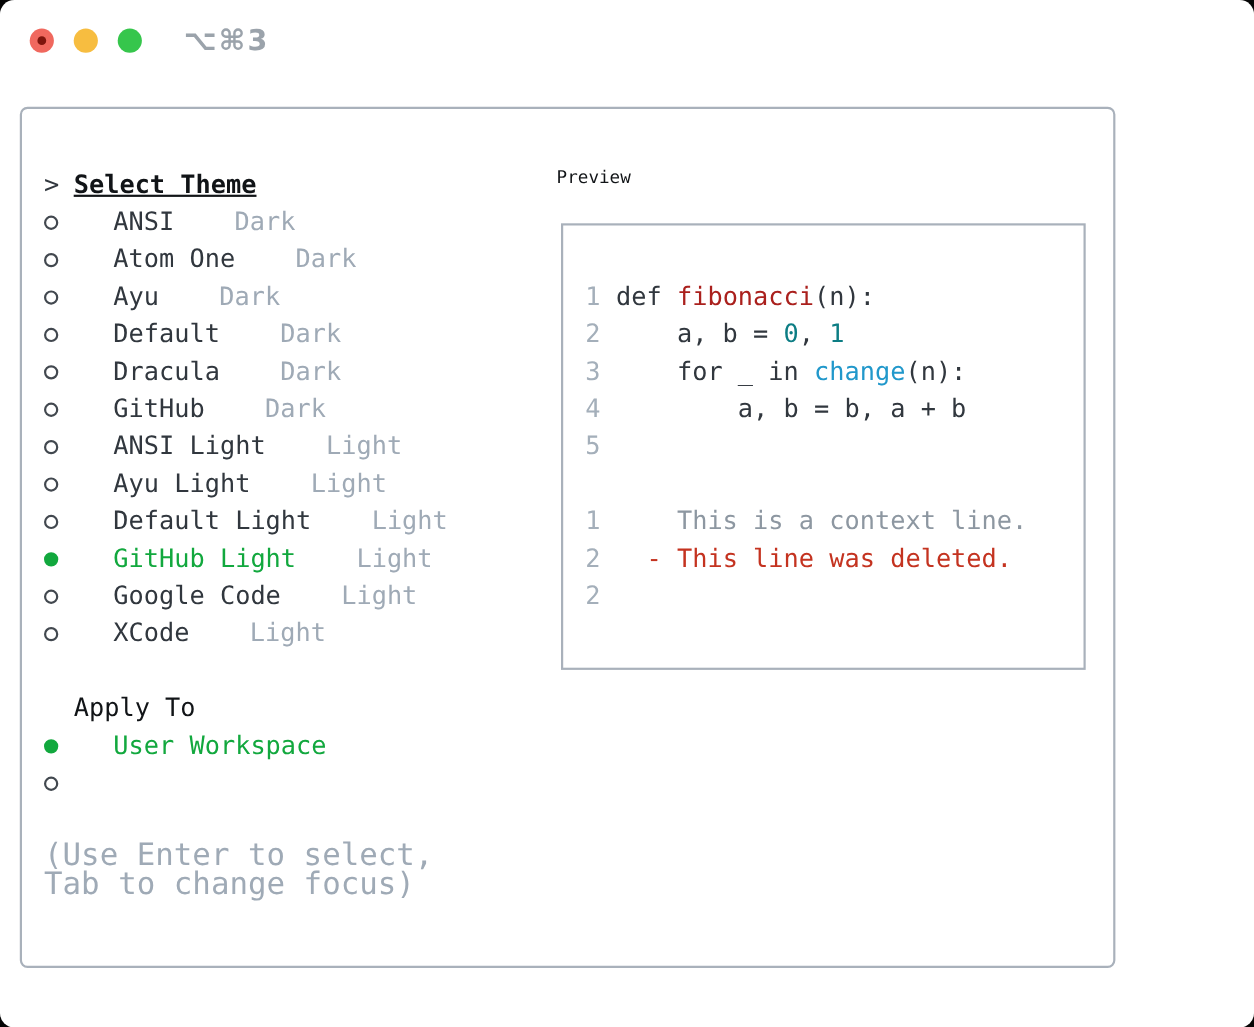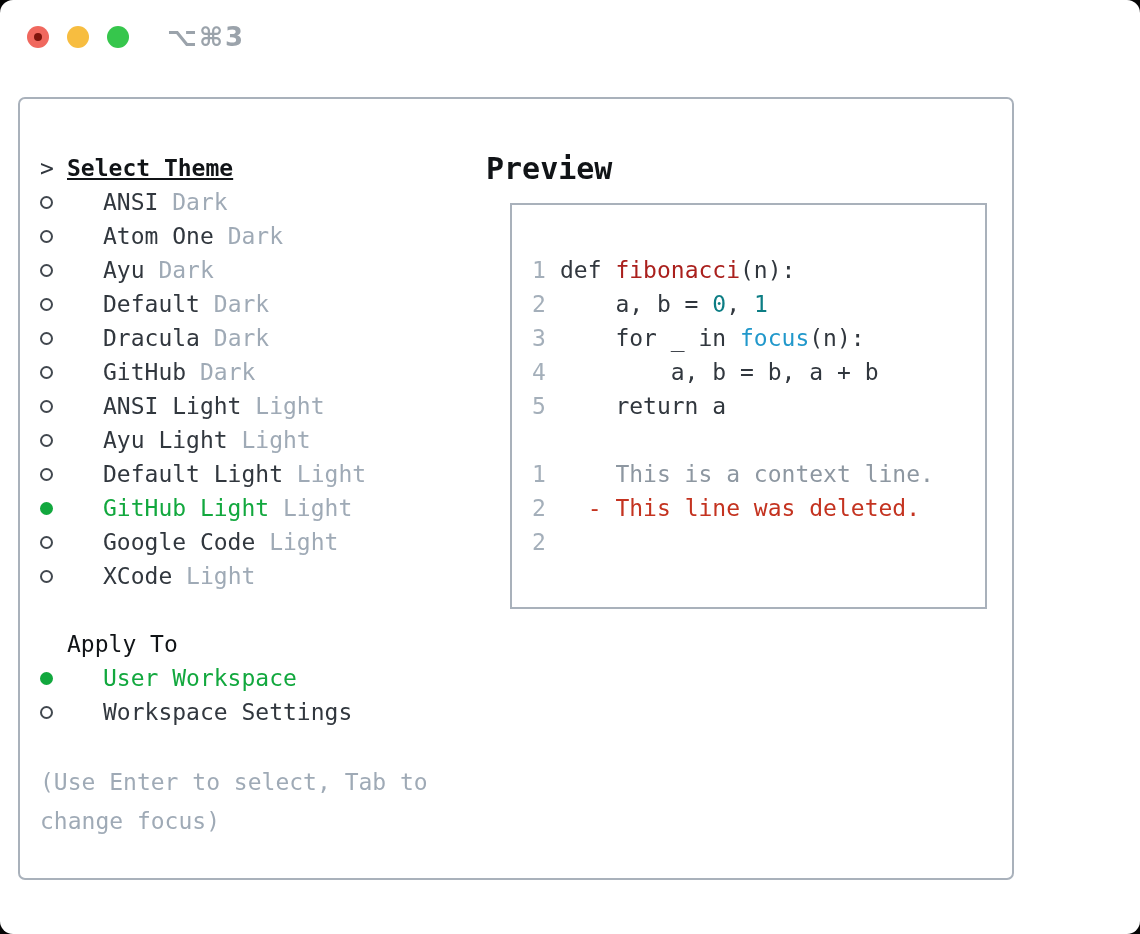--- a/index.html
+++ b/index.html
@@ -49,25 +49,25 @@
   .left{position:absolute;left:20px;top:52px;width:440px;font-size:23px;color:var(--c-ink);}
   .row{height:34px;display:flex;align-items:center;white-space:pre;}
   .gut{width:27px;flex:0 0 27px;display:flex;align-items:center;}
   .prompt{color:var(--c-ink);font-weight:400;}
   .hdr{font-weight:700;color:var(--c-header);text-decoration:underline;}
   .hdr2{color:var(--c-header);}
   .bullet{width:13px;height:13px;border:2px solid var(--c-bullet);border-radius:50%;display:inline-block;}
   .row.sel .bullet{background:var(--c-sel-green);border-color:var(--c-sel-green);}
   .row.sel .nm{color:var(--c-sel-green);}
   .nm{color:var(--c-ink);margin-left:36px;}
-  .vr{color:var(--c-muted);}
+  .vr{color:var(--c-muted);margin-left:41px;}
   .spacer{height:34px;}
-  .hint{width:420px;line-height:39px;color:var(--c-muted);font-size:23px;}
+  .hint{width:420px;line-height:27px;color:var(--c-muted);font-size:28px;}
   
-  .pv-title{position:absolute;left:466px;top:52px;font-size:30px;font-weight:700;color:var(--c-header);}
+  .pv-title{position:absolute;left:486px;top:52px;font-size:16px;font-weight:400;color:var(--c-header);}
   .pv-box{
     position:absolute;left:490px;top:104px;width:477px;height:406px;
     border:2px solid var(--c-border);background:#fff;
   }
   .code{padding:48px 0 0 20px;font-size:23px;}
   .cl{height:34px;display:flex;align-items:center;white-space:pre;color:var(--c-ink);}
   .ln{display:inline-block;width:28px;flex:0 0 28px;color:var(--c-linenum);}
   .fn{color:var(--c-fn-red);text-align:center;}
   .num{color:var(--c-num-teal);}
   .call{color:var(--c-call-blue);}
@@ -114,37 +114,37 @@
 
       <div class="spacer"></div>
 
       <div class="row">
         <span class="gut"></span>
         <span class="hdr2">Apply To</span>
       </div>
 
       <div id="apply-list">
           <div class="row sel"><span class="gut"><span class="bullet"></span></span><span class="nm">User Workspace</span></div>
-          <div class="row"><span class="gut"><span class="bullet"></span></span><span class="nm">Workspace Settings</span></div>
+          <div class="row"><span class="gut"><span class="bullet"></span></span></div>
         </div>
 
       <div class="spacer"></div>
 
       <div class="hint">(Use Enter to select, Tab to change focus)</div>
     </div>
 
     <div class="pv-title">Preview</div>
 
     <div class="pv-box">
       <div class="code" id="code-block">
           <div class="cl"><span class="ln">1</span><span>def </span><span class="fn">fibonacci</span><span>(n):</span></div>
           <div class="cl"><span class="ln">2</span><span>    a, b = </span><span class="num">0</span><span>, </span><span class="num">1</span></div>
-          <div class="cl"><span class="ln">3</span><span>    for _ in </span><span class="call">focus</span><span>(n):</span></div>
+          <div class="cl"><span class="ln">3</span><span>    for _ in </span><span class="call">change</span><span>(n):</span></div>
           <div class="cl"><span class="ln">4</span><span>        a, b = b, a + b</span></div>
-          <div class="cl"><span class="ln">5</span><span>    return a</span></div>
+          <div class="cl"><span class="ln">5</span></div>
           <div class="cl"></div>
           <div class="cl"><span class="ln">1</span><span class="ctx">    This is a context line.</span></div>
           <div class="cl"><span class="ln">2</span><span>  </span><span class="del">- This line was deleted.</span></div>
           <div class="cl"><span class="ln">2</span><span>  </span></div>
         </div>
     </div>
 
   </div>
 </div>
 

